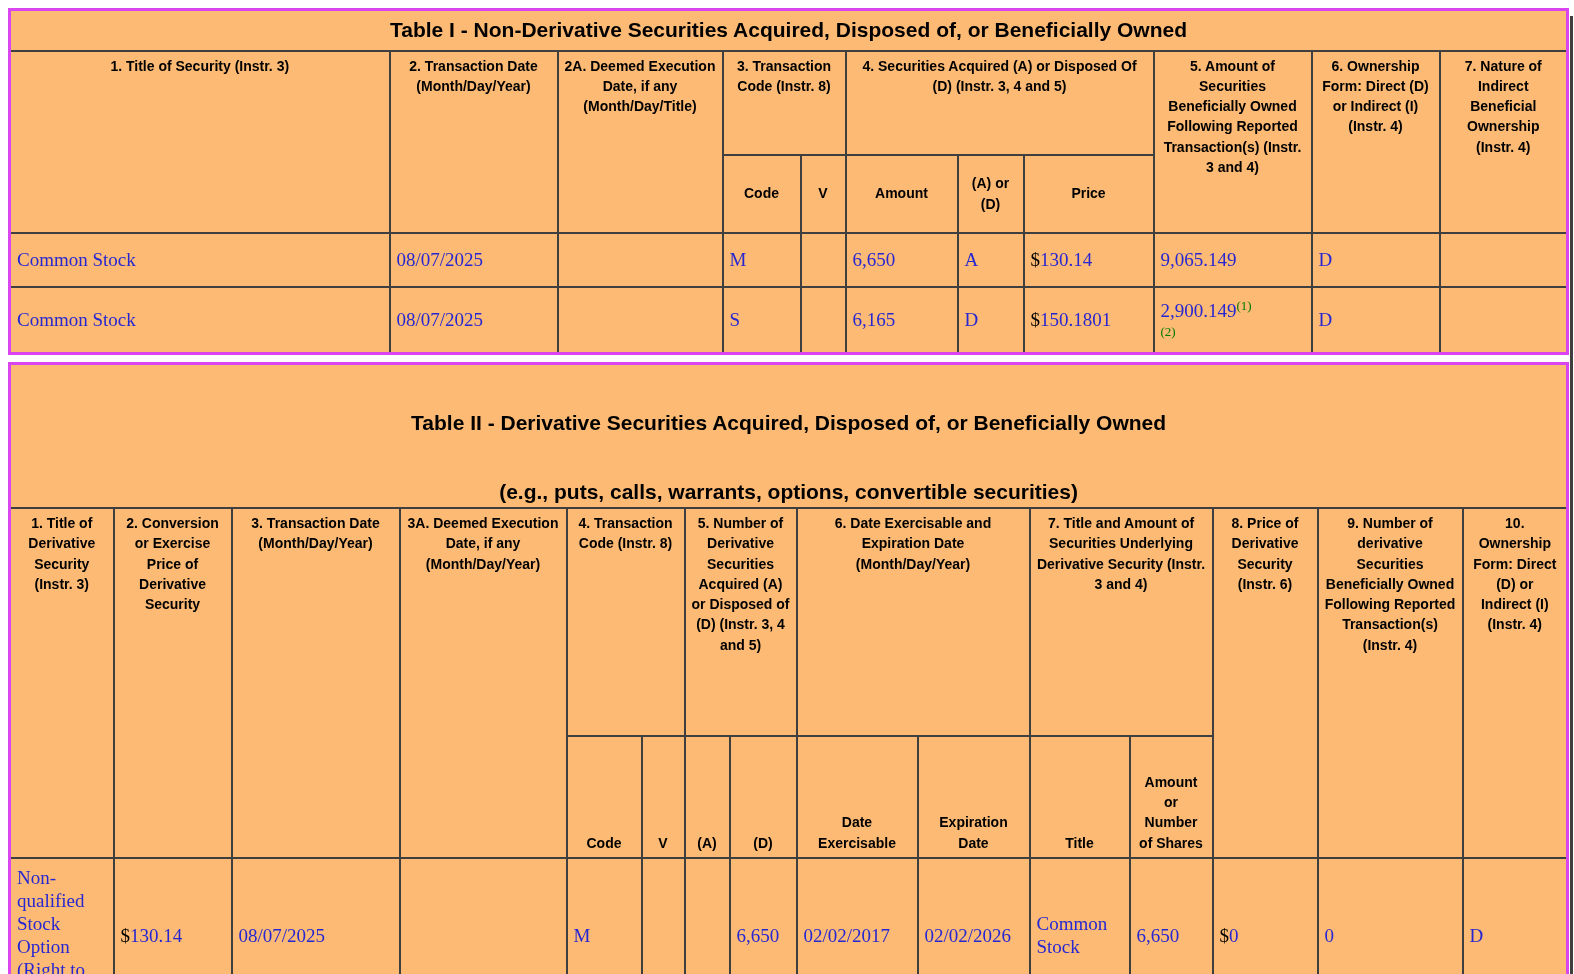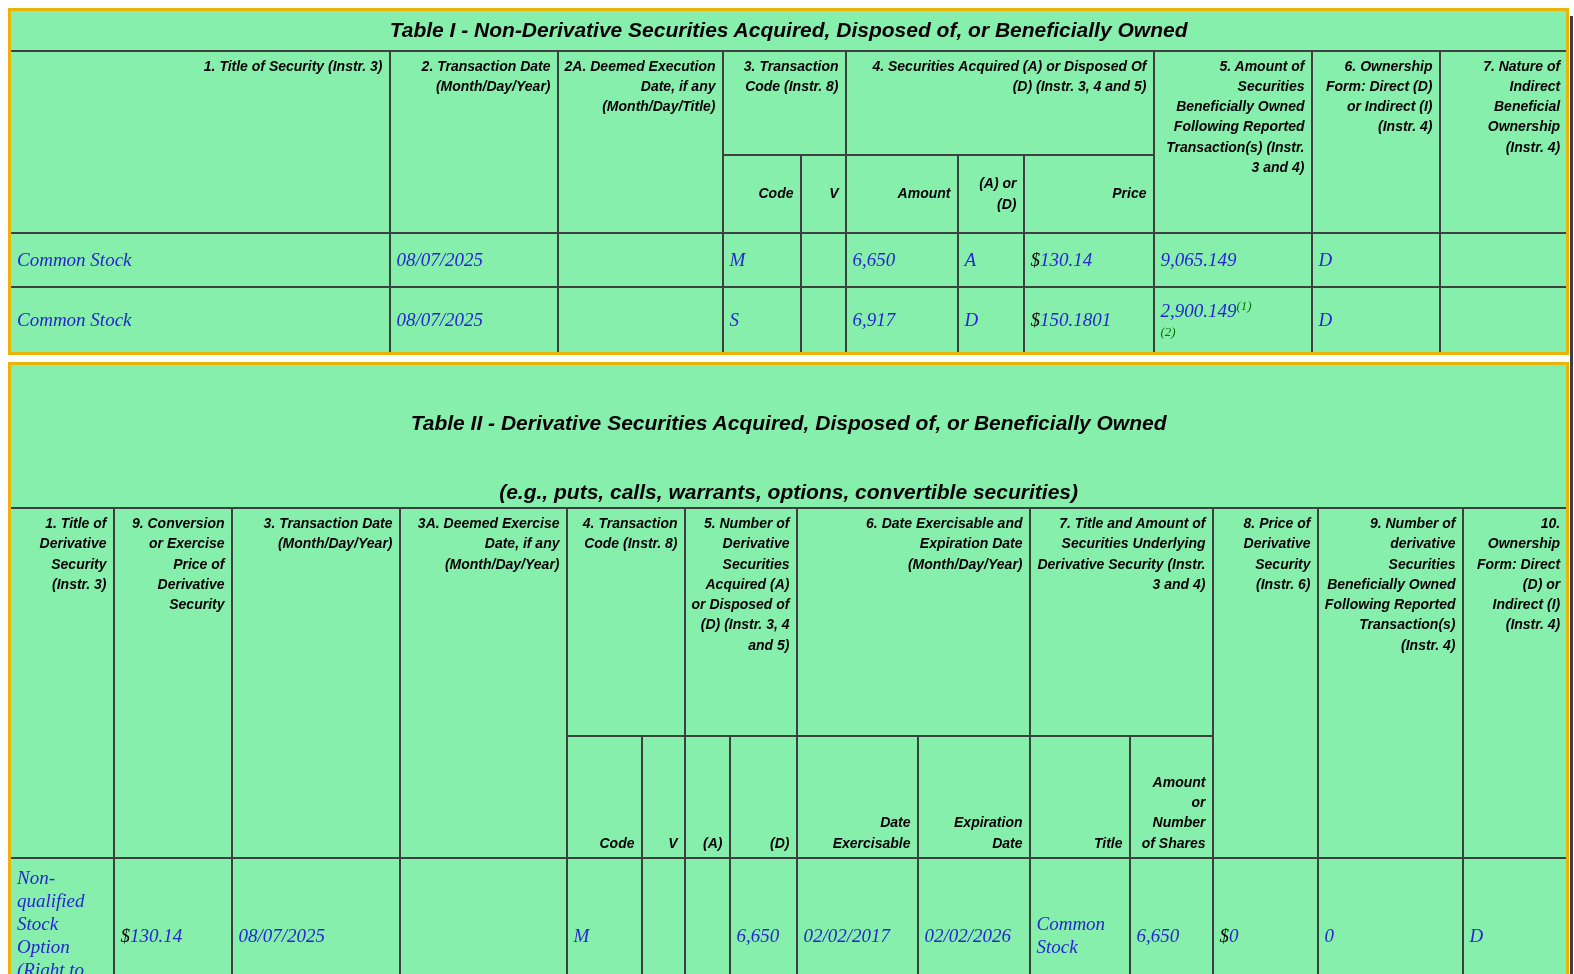--- a/index.html
+++ b/index.html
@@ -14,23 +14,22 @@
     position: relative;
     width: 1574px;
     height: 974px;
     font-family: "Liberation Sans", sans-serif;
   }
   table.sec {
     border-collapse: collapse;
     table-layout: fixed;
     width: 1558px;
     margin-left: 8px;
-    border: 3px solid #eab308;
-    background: #86efac;
-    font-style: italic;
+    border: 3px solid #d946ef;
+    background: #fdba74;
   }
   table.sec td {
     border: 2px solid #3f3f3f;
     overflow: hidden;
   }
   #tableI { margin-top: 8px; margin-bottom: 7px; }
 
   
   td.tbl-title {
     text-align: center;
@@ -42,21 +41,21 @@
   }
   td.tbl-title .t-line { line-height: 26px; margin-top: 43px; }
 
   
   td.hdr {
     font-weight: bold;
     font-size: 14px;
     line-height: 1.45;
     color: #000000;
     vertical-align: top;
-    text-align: right;
+    text-align: center;
     padding: 4px 6px;
   }
   tr.sub1 td.hdr { vertical-align: middle; }
   tr.sub2 td.hdr { vertical-align: bottom; }
 
   
   tr.data td {
     font-family: "Liberation Serif", serif;
     font-size: 19px;
     color: #2626D2;
@@ -143,21 +142,21 @@
       <td>9,065.149</td>
       <td>D</td>
       <td></td>
     </tr>
     <tr class="data" style="height:67px">
       <td class="left">Common Stock</td>
       <td>08/07/2025</td>
       <td></td>
       <td>S</td>
       <td></td>
-      <td>6,917</td>
+      <td>6,165</td>
       <td>D</td>
       <td><span class="currency">$</span><span>150.1801</span></td>
       <td>
         <span>2,900.149</span><sup class="fn">(1)</sup>
         <div class="fn-line2">(2)</div>
       </td>
       <td>D</td>
       <td></td>
     </tr>
   </tbody>
@@ -183,23 +182,23 @@
     </colgroup>
     <tbody>
         <tr style="height:74px">
       <td class="tbl-title" colspan="15">
         <div class="t-line">Table II - Derivative Securities Acquired, Disposed of, or Beneficially Owned</div>
         <div class="t-line">(e.g., puts, calls, warrants, options, convertible securities)</div>
       </td>
     </tr>
     <tr style="height:228px">
       <td class="hdr" rowspan="2">1. Title of Derivative Security (Instr. 3)</td>
-      <td class="hdr" rowspan="2">9. Conversion or Exercise Price of Derivative Security</td>
+      <td class="hdr" rowspan="2">2. Conversion or Exercise Price of Derivative Security</td>
       <td class="hdr" rowspan="2">3. Transaction Date (Month/Day/Year)</td>
-      <td class="hdr" rowspan="2">3A. Deemed Exercise Date, if any (Month/Day/Year)</td>
+      <td class="hdr" rowspan="2">3A. Deemed Execution Date, if any (Month/Day/Year)</td>
       <td class="hdr" colspan="2">4. Transaction Code (Instr. 8)</td>
       <td class="hdr" colspan="2">5. Number of Derivative Securities Acquired (A) or Disposed of (D) (Instr. 3, 4 and 5)</td>
       <td class="hdr" colspan="2">6. Date Exercisable and Expiration Date (Month/Day/Year)</td>
       <td class="hdr" colspan="2">7. Title and Amount of Securities Underlying Derivative Security (Instr. 3 and 4)</td>
       <td class="hdr" rowspan="2">8. Price of Derivative Security (Instr. 6)</td>
       <td class="hdr" rowspan="2">9. Number of derivative Securities Beneficially Owned Following Reported Transaction(s) (Instr. 4)</td>
       <td class="hdr" rowspan="2">10. Ownership Form: Direct (D) or Indirect (I) (Instr. 4)</td>
     </tr>
     <tr class="sub2" style="height:122px">
       <td class="hdr">Code</td>

